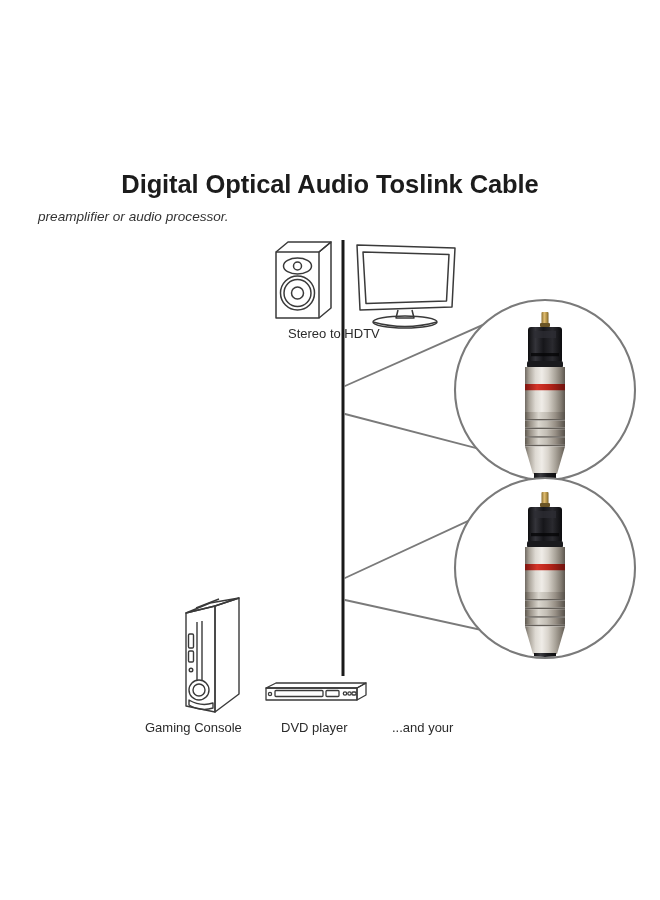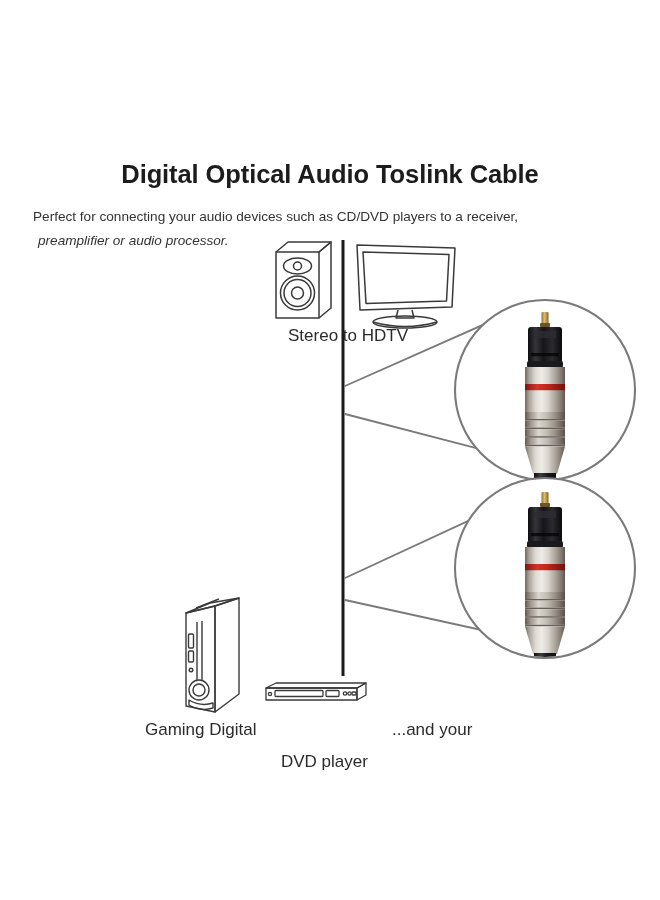--- a/index.html
+++ b/index.html
@@ -18,21 +18,21 @@
     height: 900px;
     background: #ffffff;
     overflow: hidden;
     margin: 0 auto;
   }
 
   
   #title {
     position: absolute;
     left: 0;
-    top: 159px;
+    top: 169px;
     width: 660px;
     text-align: center;
     font-size: 25.5px;
     font-weight: bold;
     color: #1c1c1c;
     letter-spacing: -0.1px;
     line-height: 1.2;
   }
   #desc {
     position: absolute;
@@ -44,46 +44,45 @@
     line-height: 1.75;
   }
   #desc .l2 {
     display: block;
     padding-left: 5px;
     font-style: italic;
   }
 
   .caption {
     position: absolute;
-    font-size: 17px;
+    font-size: 13px;
     color: #2b2b2b;
     white-space: nowrap;
   }
   #cap-stereo { left: 288px; top: 326px; }
   #cap-console { left: 145px; top: 720px; }
-  #cap-dvd     { left: 281px; top: 720px; margin-top: 32px; }
+  #cap-dvd     { left: 281px; top: 720px; }
   #cap-more    { left: 392px; top: 720px; }
 
   
   #art {
     position: absolute;
     left: 0; top: 0;
     width: 660px;
     height: 900px;
   }
 </style>
 </head>
 <body>
 
 <div id="page">
 
   <div id="title">Digital Optical Audio Toslink Cable</div>
 
   <div id="desc">
-    <span class="l1">Perfect for connecting your audio devices such as CD/DVD players to a receiver,</span>
     <span class="l2">preamplifier or audio processor.</span>
   </div>
 
   <svg id="art" viewBox="0 0 660 900" xmlns="http://www.w3.org/2000/svg">
     <defs>
 
       <linearGradient id="metalGrad" x1="0" y1="0" x2="1" y2="0">
         <stop offset="0.00" stop-color="#6f6961"></stop>
         <stop offset="0.10" stop-color="#a8a298"></stop>
         <stop offset="0.26" stop-color="#ddd9d2"></stop>
@@ -266,19 +265,19 @@
       </g>
       <circle cx="545" cy="568" r="90" fill="none" stroke="#7a7a7a" stroke-width="2.1"></circle>
     </g>
     <clipPath id="clipBot">
         <circle cx="545" cy="568" r="89"></circle>
       </clipPath>
   </svg>
 
   <div class="caption" id="cap-stereo">Stereo to HDTV</div>
 
-  <div class="caption" id="cap-console">Gaming Digital</div>
+  <div class="caption" id="cap-console">Gaming Console</div>
 
   <div class="caption" id="cap-dvd">DVD player</div>
 
   <div class="caption" id="cap-more">...and your</div>
 
 </div>
 
 </body></html>

